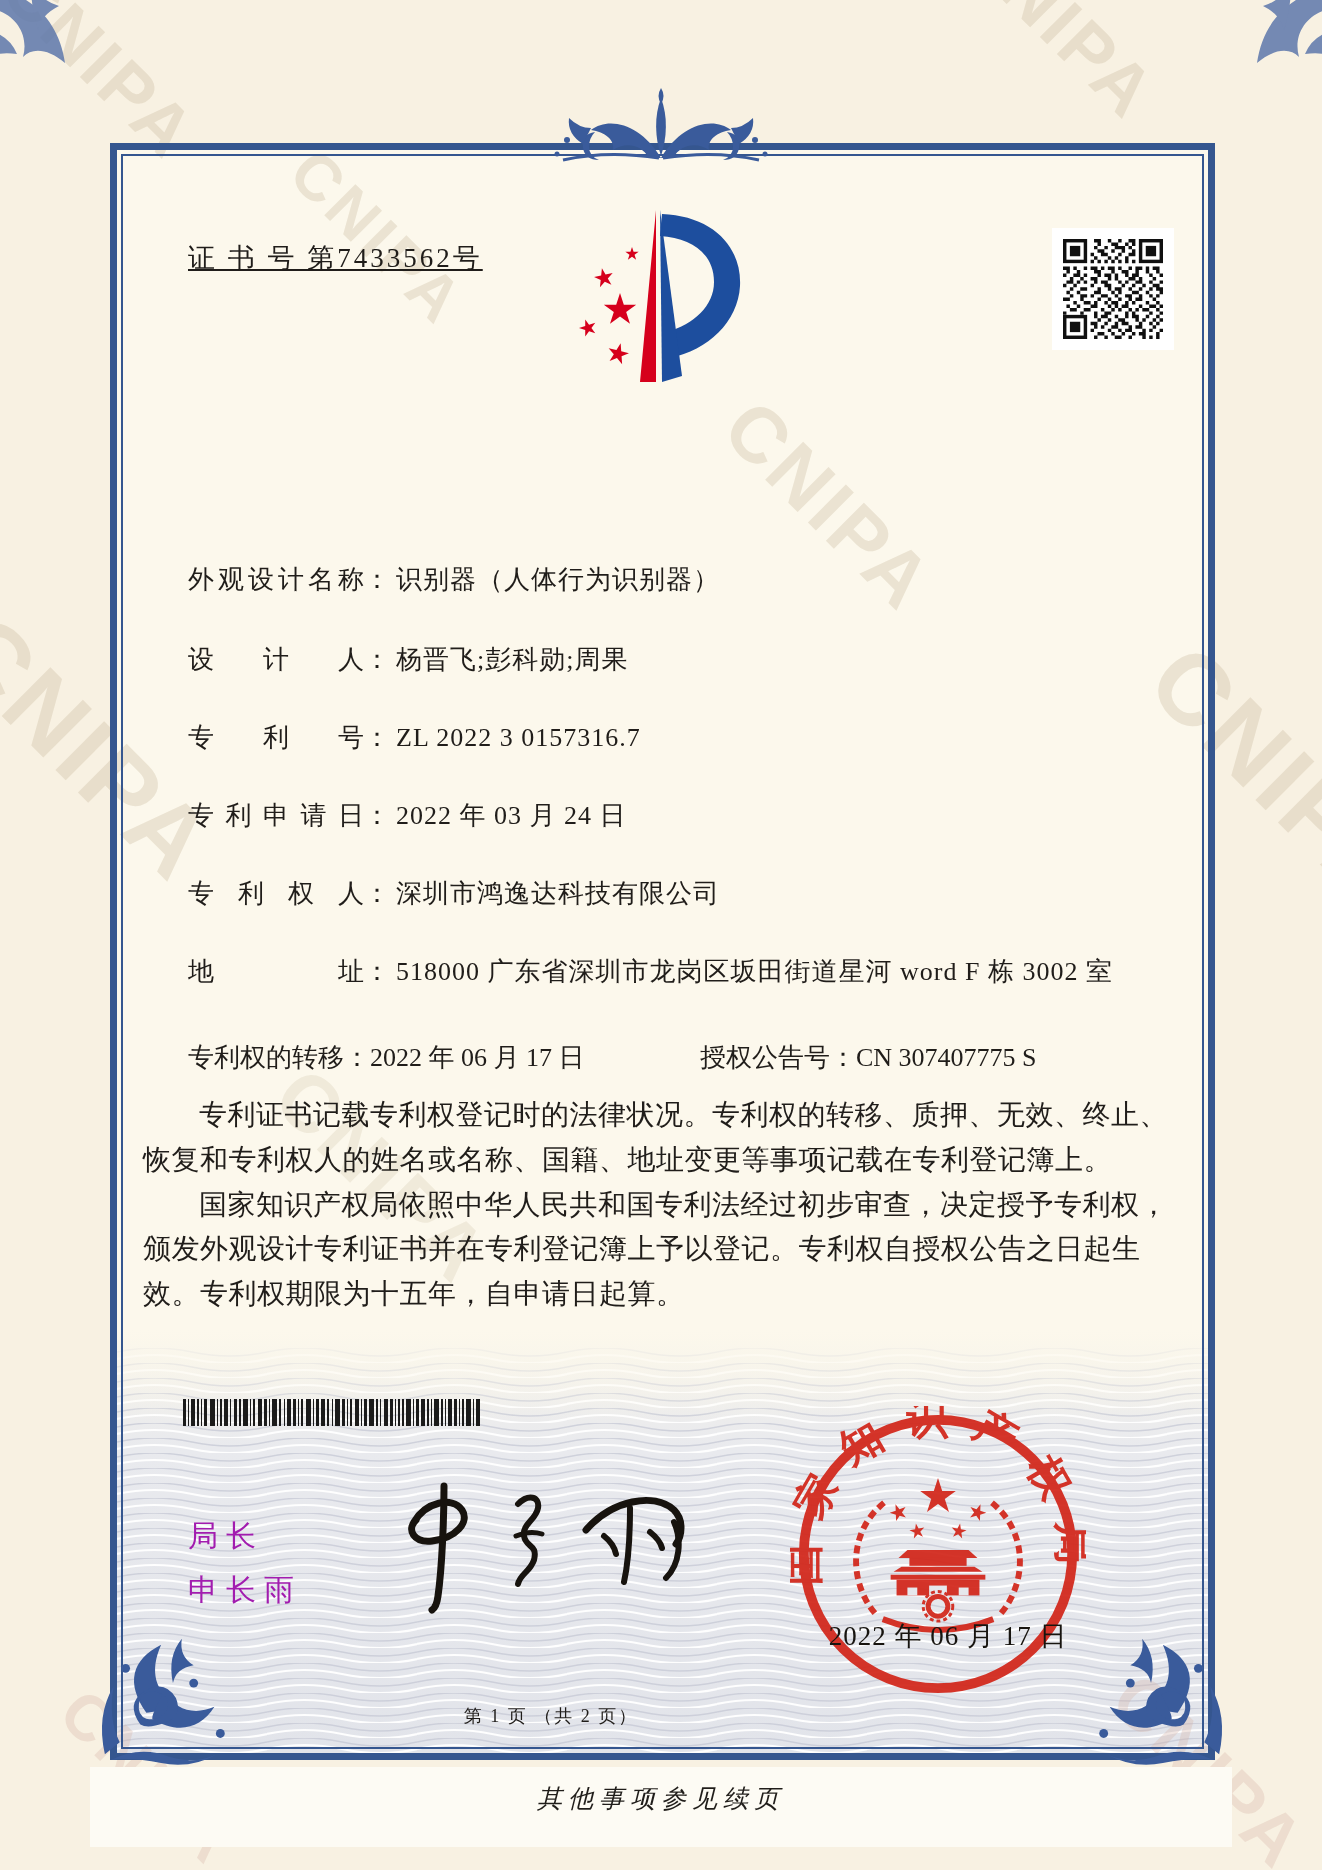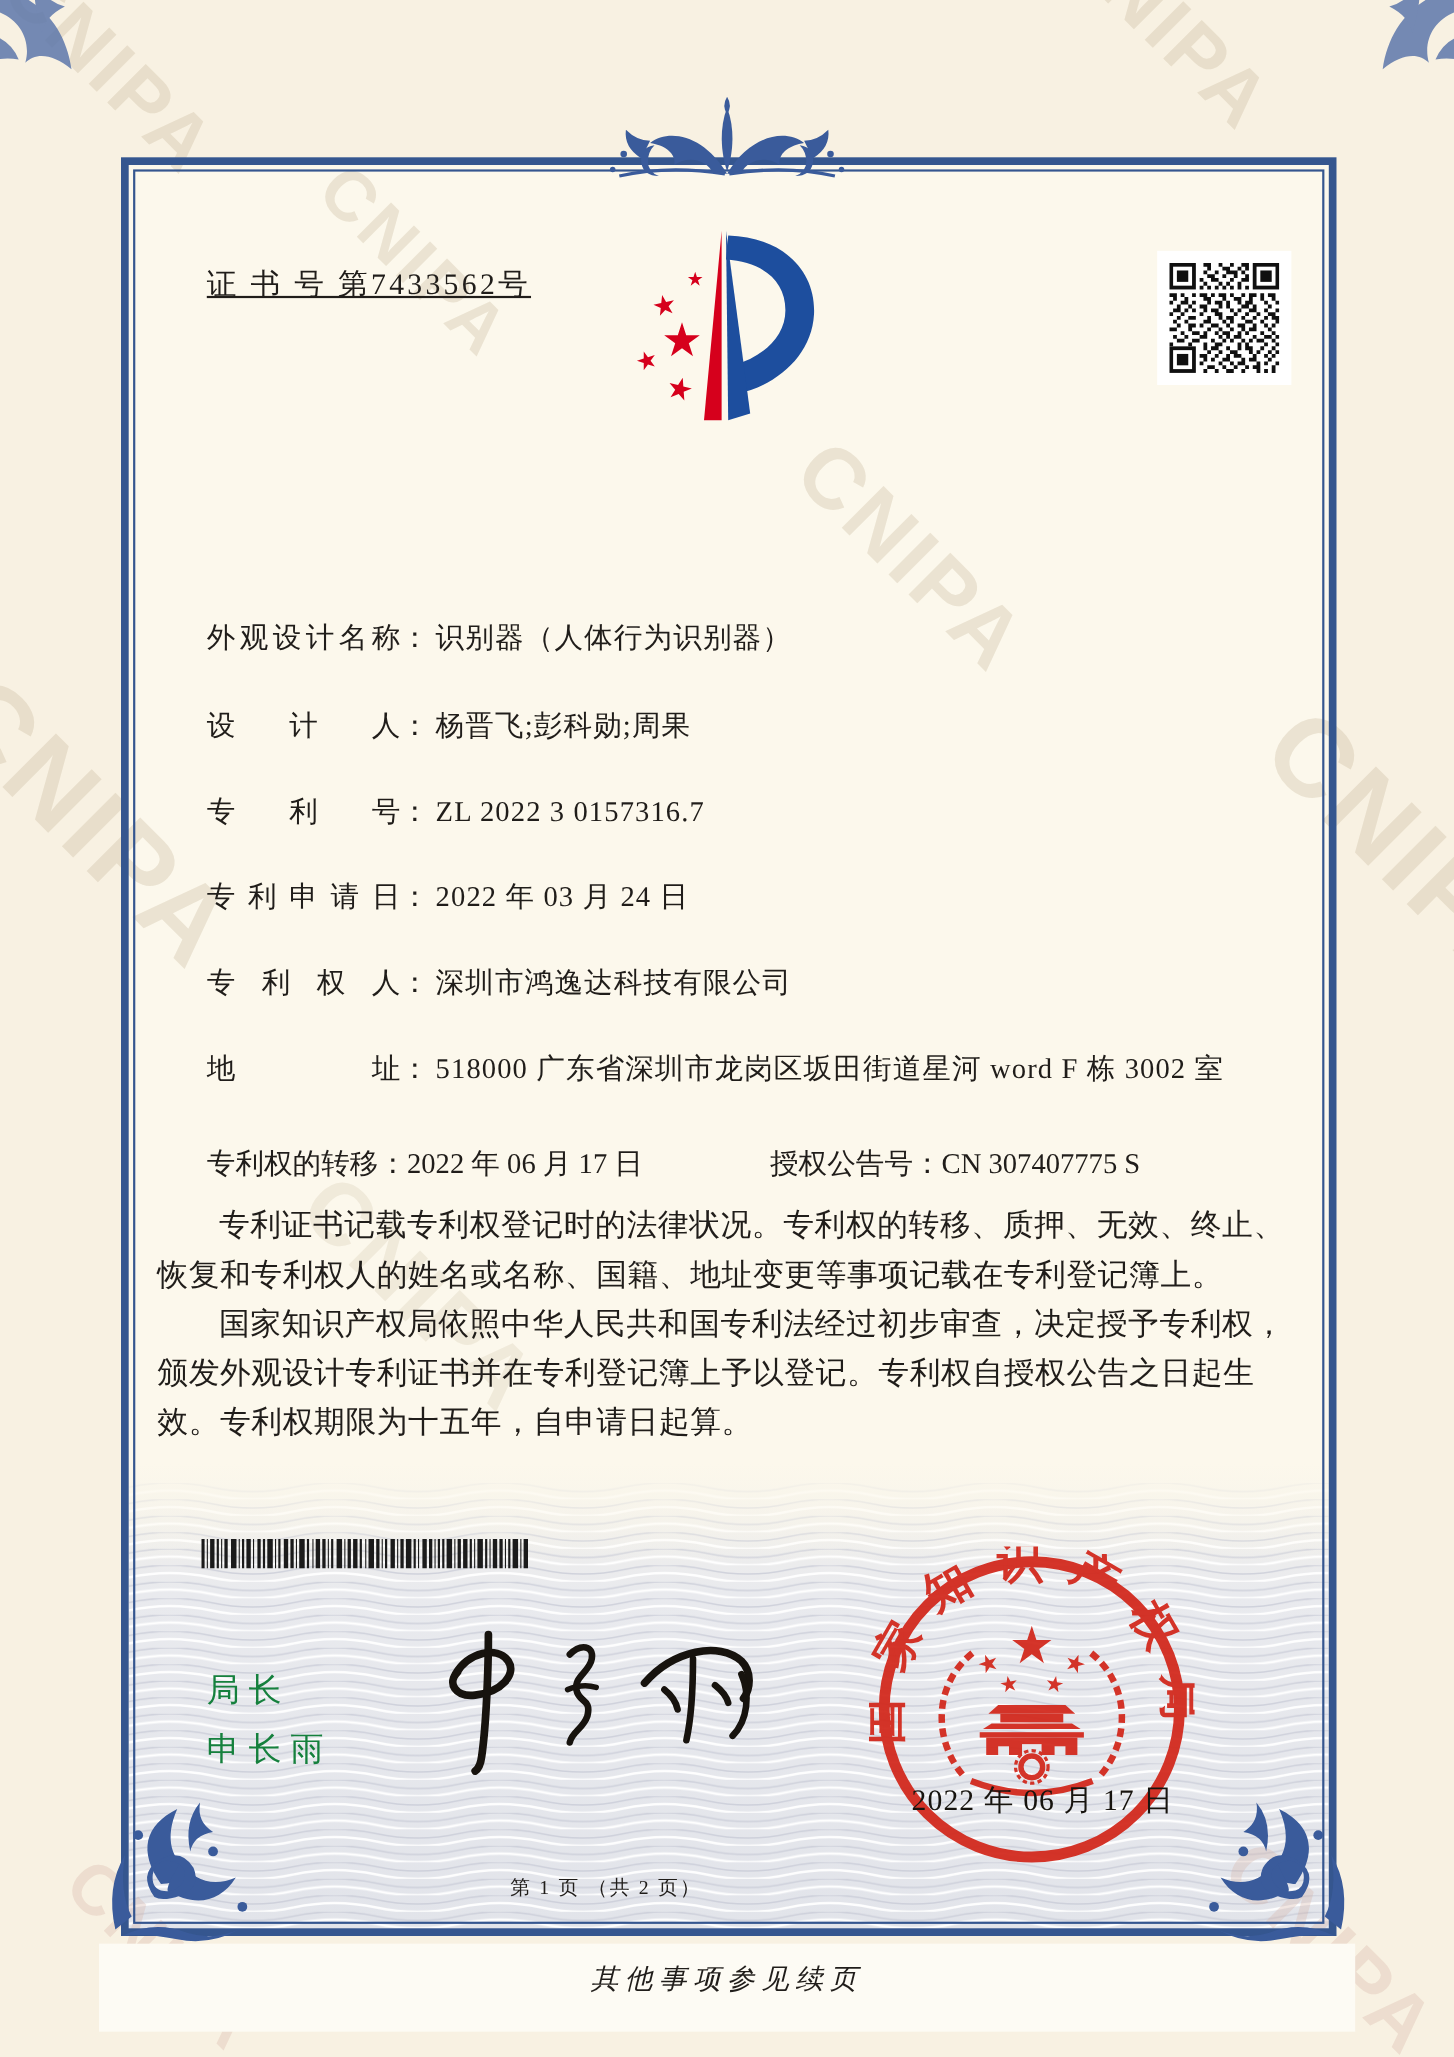--- a/index.html
+++ b/index.html
@@ -22,21 +22,21 @@
   .wm.pink{color:rgba(213,176,163,0.30);}
   
   .certno{left:188px;top:240px;font-size:27px;letter-spacing:3px;text-decoration:underline;}
   .title{left:0;top:398px;width:1322px;text-align:center;font-size:58px;font-weight:bold;letter-spacing:9px;}
   .row{left:188px;width:1000px;font-size:26px;}
   .flabel{display:inline-block;width:176px;text-align:justify;text-align-last:justify;vertical-align:top;}
   .colon{vertical-align:top;}
   .fval{display:inline-block;max-width:815px;vertical-align:top;line-height:1.38;letter-spacing:1px;margin-left:6px;}
   .paras{left:143px;top:1093px;width:1045px;font-size:28px;line-height:1.6;letter-spacing:0.5px;}
   .paras p{margin:0;text-indent:2em;}
-  .officer{font-family:"Liberation Sans","DejaVu Sans",sans-serif;font-size:30px;letter-spacing:8px;color:#15803d;}
+  .officer{font-family:"Liberation Sans","DejaVu Sans",sans-serif;font-size:30px;letter-spacing:8px;color:#a21caf;}
   .pageno{left:0;top:1704px;width:1102px;text-align:center;font-size:18px;letter-spacing:2px;}
   .noteband{left:90px;top:1767px;width:1142px;height:80px;background:#fdfbf4;}
   .note{left:0;top:1782px;width:1322px;text-align:center;font-size:25px;letter-spacing:6px;font-style:italic;}
   .sealdate{left:818px;top:1618px;width:260px;text-align:center;font-size:27px;letter-spacing:1px;color:#17140f;z-index:9;}
 </style>
 </head>
 <body>
 
 <div class="page">
 

